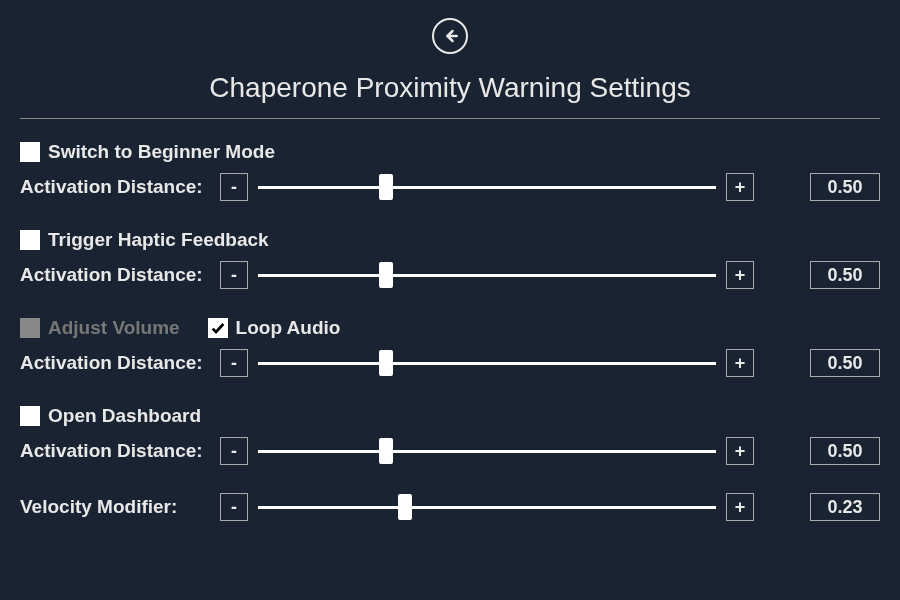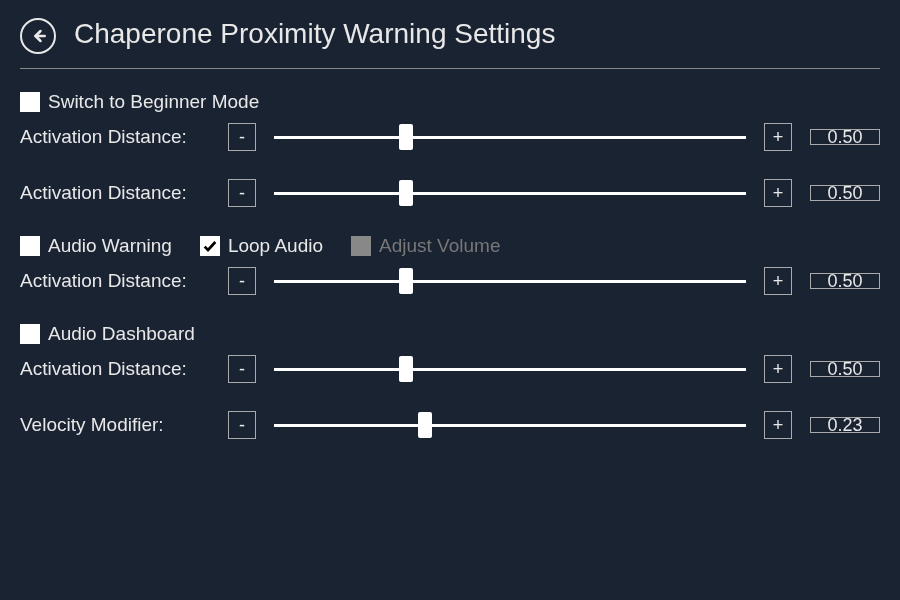--- a/index.html
+++ b/index.html
@@ -11,24 +11,26 @@
       width: 900px;
       height: 600px;
       background: #1a2332;
       color: #e8e8e8;
       font-family: "Segoe UI", Tahoma, sans-serif;
       padding: 18px 20px;
       overflow: hidden;
     }
     .header {
       display: flex;
+      align-items: center;
       gap: 18px;
       padding-bottom: 14px;
       border-bottom: 1px solid #888;
       margin-bottom: 22px;
+      flex-direction: column;
     }
     .back-btn {
       width: 36px;
       height: 36px;
       border: 2.5px solid #e8e8e8;
       border-radius: 50%;
       display: flex;
       align-items: center;
       justify-content: center;
       cursor: pointer;
@@ -37,20 +39,21 @@
     .back-btn svg {
       width: 20px;
       height: 20px;
     }
     .title {
       font-size: 28px;
       font-weight: 400;
     }
     .section {
       margin-bottom: 28px;
+      font-weight: bold;
     }
     .checkrow {
       display: flex;
       align-items: center;
       gap: 28px;
       margin-bottom: 10px;
     }
     .check-group {
       display: flex;
       align-items: center;
@@ -81,21 +84,21 @@
     .check-label {
       font-size: 19px;
       white-space: nowrap;
     }
     .check-label.disabled {
       color: #777;
     }
     .sliderrow {
       display: flex;
       align-items: center;
-      gap: 18px;
+      gap: 10px;
     }
     .sliderrow-label {
       font-size: 19px;
       width: 190px;
       flex-shrink: 0;
     }
     .step-btn {
       width: 28px;
       height: 28px;
       border: 1.5px solid #aaa;
@@ -126,27 +129,28 @@
       position: absolute;
       width: 14px;
       height: 26px;
       background: #ffffff;
       border-radius: 2px;
       top: 1px;
       transform: translateX(-50%);
     }
     .value-box {
       width: 70px;
-      height: 16px;
+      height: 28px;
       border: 1.5px solid #aaa;
       display: flex;
       align-items: center;
       justify-content: center;
       font-size: 18px;
       flex-shrink: 0;
+      margin-left: 46px;
     }
   </style>
 </head>
 <body>
 
 <div class="header">
   <div class="back-btn">
     <svg viewBox="0 0 24 24" fill="none" stroke="#e8e8e8" stroke-width="3" stroke-linecap="round" stroke-linejoin="round">
       <polyline points="15 18 9 12 15 6"></polyline>
       <line x1="9" y1="12" x2="20" y2="12"></line>
@@ -170,74 +174,76 @@
     <div class="slider">
       <div class="slider-track"></div>
       <div class="slider-handle" style="left:28%"></div>
     </div>
     <div class="step-btn">+</div>
     <div class="value-box">0.50</div>
   </div>
 </div>
 
 <div class="section">
-  <div class="sliderrow">
-    <span class="sliderrow-label">Activation Distance:</span>
-    <div class="step-btn">-</div>
-    <div class="slider">
-      <div class="slider-track"></div>
-      <div class="slider-handle" style="left:28%"></div>
-    </div>
-    <div class="step-btn">+</div>
-    <div class="value-box">0.50</div>
-  </div>
-</div>
-
-<div class="section">
   <div class="checkrow">
     <div class="check-group">
       <div class="checkbox">
         
       </div>
-      <span class="check-label">Audio Warning</span>
+      <span class="check-label">Trigger Haptic Feedback</span>
+    </div>
+  </div>
+  <div class="sliderrow">
+    <span class="sliderrow-label">Activation Distance:</span>
+    <div class="step-btn">-</div>
+    <div class="slider">
+      <div class="slider-track"></div>
+      <div class="slider-handle" style="left:28%"></div>
+    </div>
+    <div class="step-btn">+</div>
+    <div class="value-box">0.50</div>
+  </div>
+</div>
+
+<div class="section">
+  <div class="checkrow">
+    <div class="check-group">
+      <div class="checkbox disabled">
+        
+      </div>
+      <span class="check-label disabled">Adjust Volume</span>
     </div>
     <div class="check-group">
       <div class="checkbox checked">
         <svg viewBox="0 0 24 24" fill="none" stroke="#000" stroke-width="4">
             <polyline points="4 13 9 18 20 6"></polyline>
           </svg>
       </div>
       <span class="check-label">Loop Audio</span>
     </div>
-    <div class="check-group">
-      <div class="checkbox disabled">
-        
-      </div>
-      <span class="check-label disabled">Adjust Volume</span>
-    </div>
   </div>
   <div class="sliderrow">
     <span class="sliderrow-label">Activation Distance:</span>
     <div class="step-btn">-</div>
     <div class="slider">
       <div class="slider-track"></div>
       <div class="slider-handle" style="left:28%"></div>
     </div>
     <div class="step-btn">+</div>
     <div class="value-box">0.50</div>
   </div>
 </div>
 
 <div class="section">
   <div class="checkrow">
     <div class="check-group">
       <div class="checkbox">
         
       </div>
-      <span class="check-label">Audio Dashboard</span>
+      <span class="check-label">Open Dashboard</span>
     </div>
   </div>
   <div class="sliderrow">
     <span class="sliderrow-label">Activation Distance:</span>
     <div class="step-btn">-</div>
     <div class="slider">
       <div class="slider-track"></div>
       <div class="slider-handle" style="left:28%"></div>
     </div>
     <div class="step-btn">+</div>

